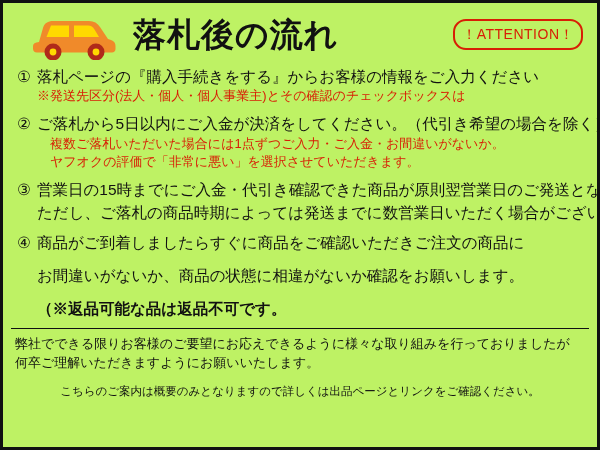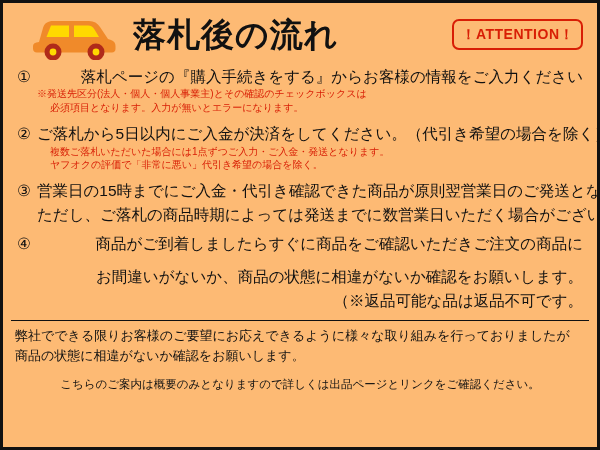--- a/index.html
+++ b/index.html
@@ -10,21 +10,21 @@
     width: 600px;
     height: 450px;
     background: #ffffff;
     font-family: "Liberation Sans", sans-serif;
   }
   .page {
     position: relative;
     width: 600px;
     height: 450px;
     box-sizing: border-box;
-    background: #fdba74;
+    background: #bef264;
     border: 3px solid #111111;
     overflow: hidden;
   }
 
   
   .header {
     position: relative;
     height: 62px;
     display: flex;
     align-items: center;
@@ -45,24 +45,24 @@
     font-weight: bold;
     color: #111111;
     letter-spacing: 1px;
     line-height: 1;
   }
   .attention {
     position: absolute;
     right: 14px;
     top: 16px;
     border: 2px solid #d81e05;
-    border-radius: 7px;
+    border-radius: 13px;
     color: #d81e05;
     font-size: 14px;
-    font-weight: bold;
+    font-weight: normal;
     padding: 5px 7px 4px 7px;
     letter-spacing: 0.5px;
     background: transparent;
     white-space: nowrap;
   }
 
   
   .content {
     padding: 2px 14px 0 14px;
   }
@@ -77,24 +77,23 @@
     line-height: 1.32;
     white-space: nowrap;
   }
   .num {
     flex: 0 0 auto;
     width: 20px;
     font-size: 15.5px;
   }
   .head-text {
     flex: 1 1 auto;
-    text-align: right;
   }
   .sub {
-    font-size: 10px;
+    font-size: 13px;
     line-height: 1.38;
     margin-left: 20px;
     white-space: nowrap;
   }
   .sub.red {
     color: #d81e05;
   }
   .sub-line {
     display: block;
   }
@@ -147,32 +146,31 @@
 
   <div class="content">
 
     <div class="item">
       <div class="item-head">
         <span class="num">①</span>
         <span class="head-text">落札ページの『購入手続きをする』からお客様の情報をご入力ください</span>
       </div>
       <div class="sub red">
         <span class="sub-line">※発送先区分(法人・個人・個人事業主)とその確認のチェックボックスは</span>
-        <span class="sub-line indent">必須項目となります。入力が無いとエラーになります。</span>
       </div>
     </div>
 
     <div class="item">
       <div class="item-head">
         <span class="num">②</span>
         <span class="head-text">ご落札から5日以内にご入金が決済をしてください。（代引き希望の場合を除く）</span>
       </div>
       <div class="sub red">
-        <span class="sub-line indent">複数ご落札いただいた場合には1点ずつご入力・ご入金・発送となります。</span>
-        <span class="sub-line indent">ヤフオクの評価で「非常に悪い」代引き希望の場合を除く。</span>
+        <span class="sub-line indent">複数ご落札いただいた場合には1点ずつご入力・ご入金・お間違いがないか。</span>
+        <span class="sub-line indent">ヤフオクの評価で「非常に悪い」を選択させていただきます。</span>
       </div>
     </div>
 
     <div class="item">
       <div class="item-head">
         <span class="num">③</span>
         <span class="head-text">営業日の15時までにご入金・代引き確認できた商品が原則翌営業日のご発送となります。</span>
       </div>
       <div class="item-head" style="margin-top:3px;">
         <span class="num"></span>
@@ -182,30 +180,30 @@
 
     <div class="item">
       <div class="item-head">
         <span class="num">④</span>
         <span class="head-text">商品がご到着しましたらすぐに商品をご確認いただきご注文の商品に</span>
       </div>
       <div class="item-head" style="margin-top:13px;">
         <span class="num"></span>
         <span class="head-text">お間違いがないか、商品の状態に相違がないか確認をお願いします。</span>
       </div>
-      <div class="item-head" style="margin-top:3px;">
+      <div class="item-head" style="margin-top:12px;font-weight:bold;">
         <span class="num"></span>
         <span class="head-text">（※返品可能な品は返品不可です。</span>
       </div>
     </div>
 
   </div>
 
   <hr class="divider">
 
   <div class="footer">
     <span class="footer-line">弊社でできる限りお客様のご要望にお応えできるように様々な取り組みを行っておりましたが</span>
-    <span class="footer-line">商品の状態に相違がないか確認をお願いします。</span>
+    <span class="footer-line">何卒ご理解いただきますようにお願いいたします。</span>
   </div>
 
   <div class="footer-note">こちらのご案内は概要のみとなりますので詳しくは出品ページとリンクをご確認ください。</div>
 
 </div>
 
 </body></html>

